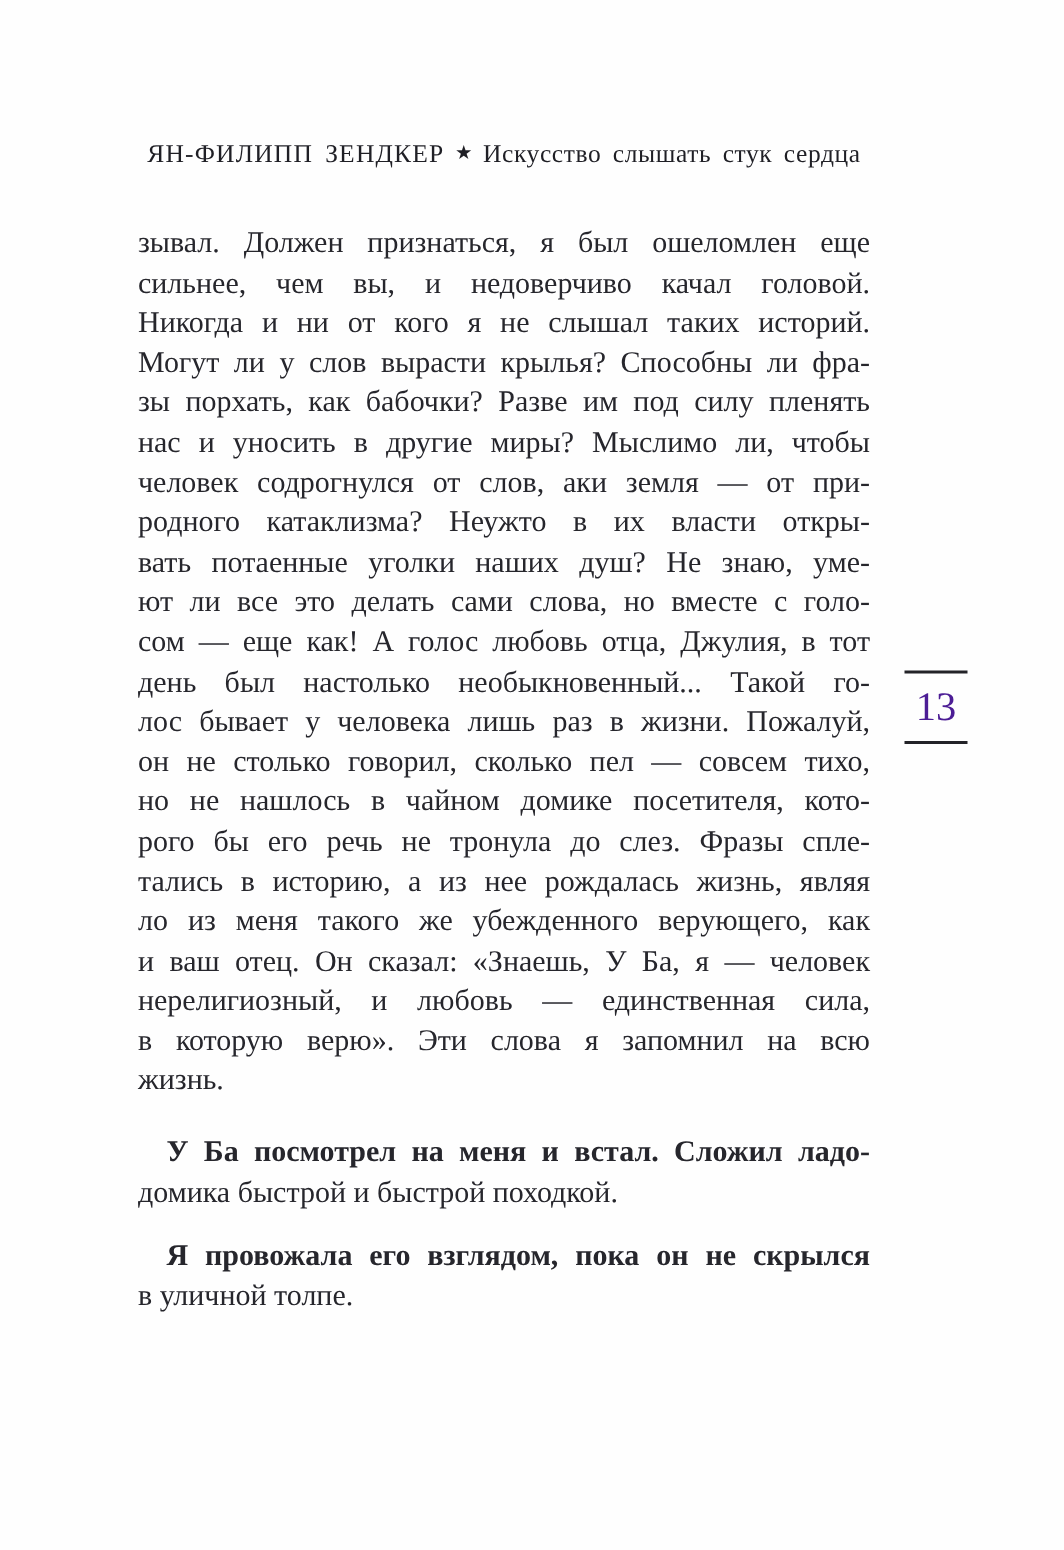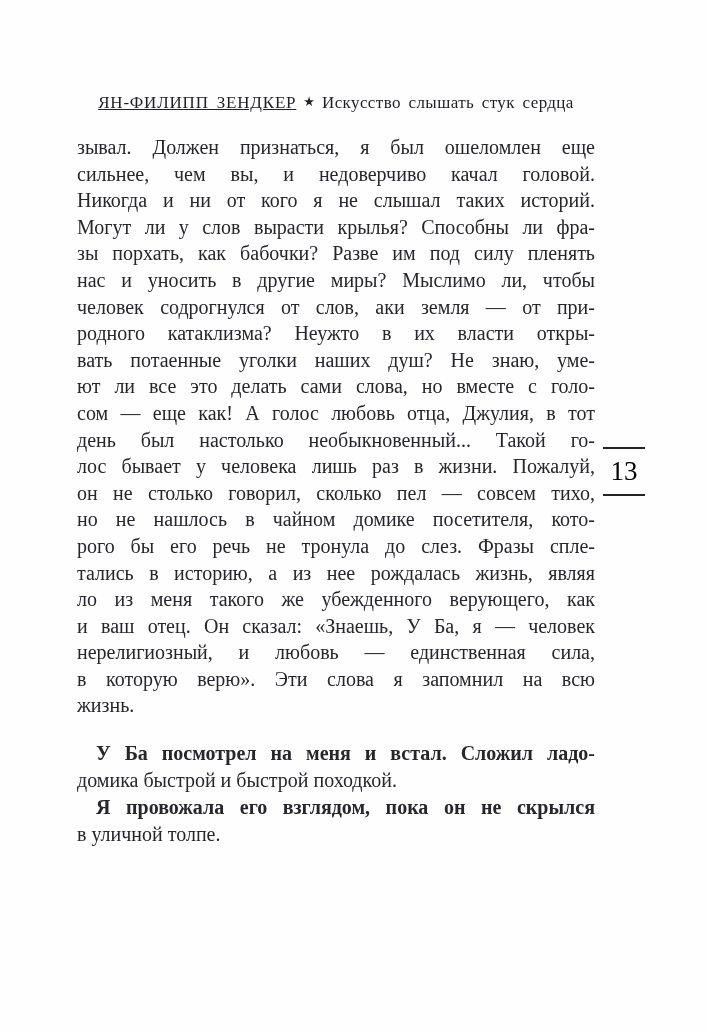--- a/index.html
+++ b/index.html
@@ -24,42 +24,41 @@
     width: 520px;
     text-align: center;
     font-size: 17px;
     line-height: 22px;
     color: #1f1f25;
     white-space: nowrap;
     word-spacing: 3px;
   }
   .running-header .author {
     letter-spacing: 0.8px;
-    text-decoration: underline;
   }
   .running-header .star-sep {
     display: inline-block;
     padding: 0 7px;
     font-size: 13px;
     vertical-align: 2px;
     color: #1f1f25;
   }
   .running-header .title {
     letter-spacing: 0.4px;
   }
   
   .body-text {
     position: absolute;
     top: 133px;
     left: 76px;
     width: 520px;
     font-size: 20px;
     line-height: 26.6px;
   }
-  .paragraph { margin: 1px; }
+  .paragraph { margin: 16px; }
   .paragraph.gap { margin-top: 21px; }
   .line {
     height: 26.6px;
     white-space: nowrap;
   }
   .line.j {
     white-space: normal;
     text-align: justify;
     text-align-last: justify;
     -moz-text-align-last: justify;
@@ -74,21 +73,21 @@
     width: 42px;
     text-align: center;
   }
   .folio .rule {
     height: 0;
     border-top: 2px solid #232328;
   }
   .folio .num {
     font-size: 27px;
     line-height: 45px;
-    color: #000000;
+    color: #4c1d95;
   }
 </style>
 </head>
 <body>
 
 <div class="book-page">
 
   <div class="running-header">
     <span class="author">ЯН-ФИЛИПП ЗЕНДКЕР</span><span class="star-sep">★</span><span class="title">Искусство слышать стук сердца</span>
   </div>

